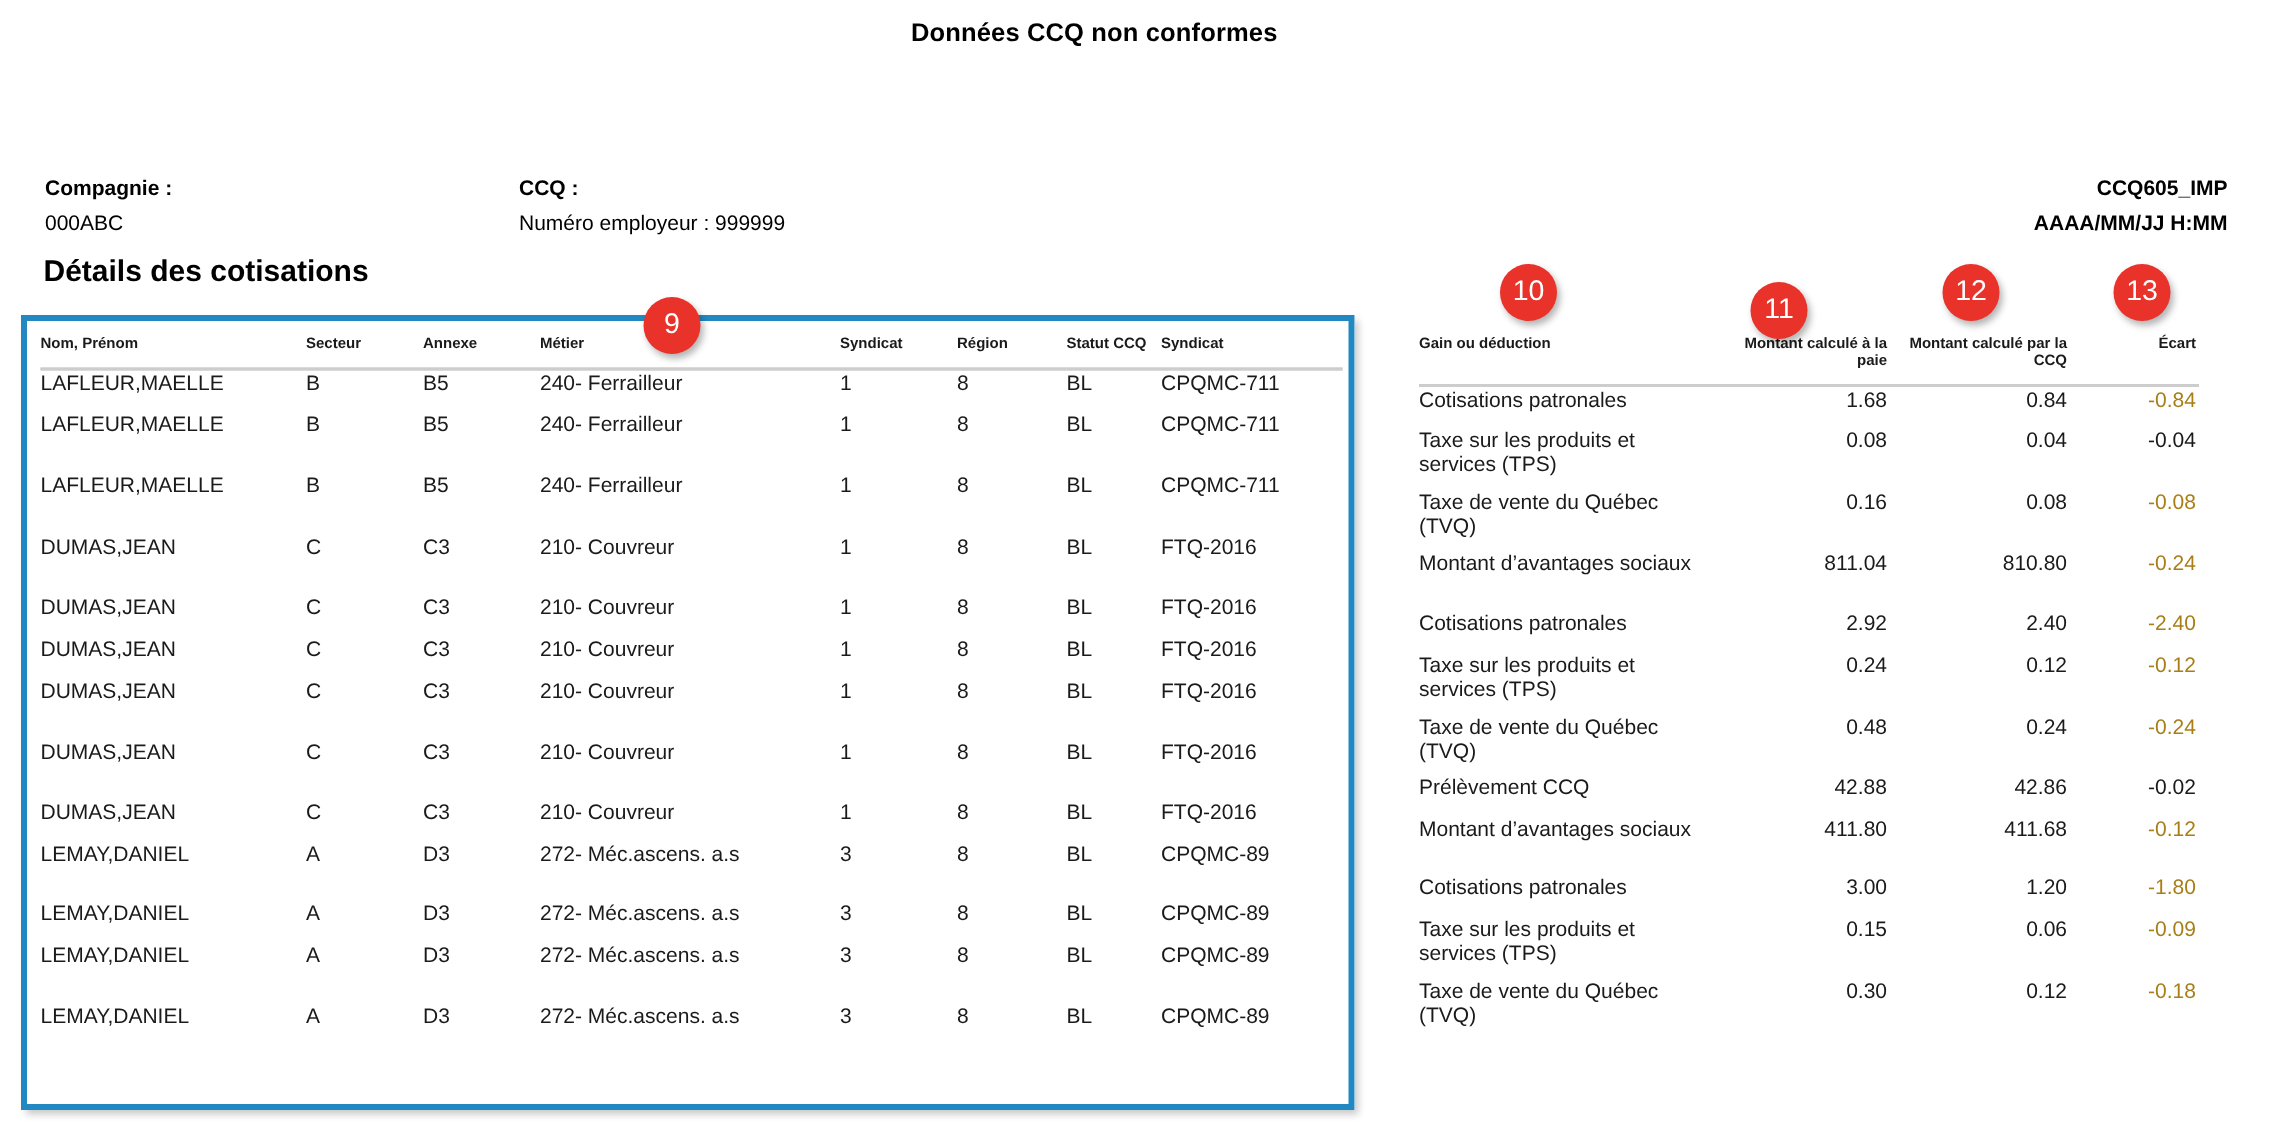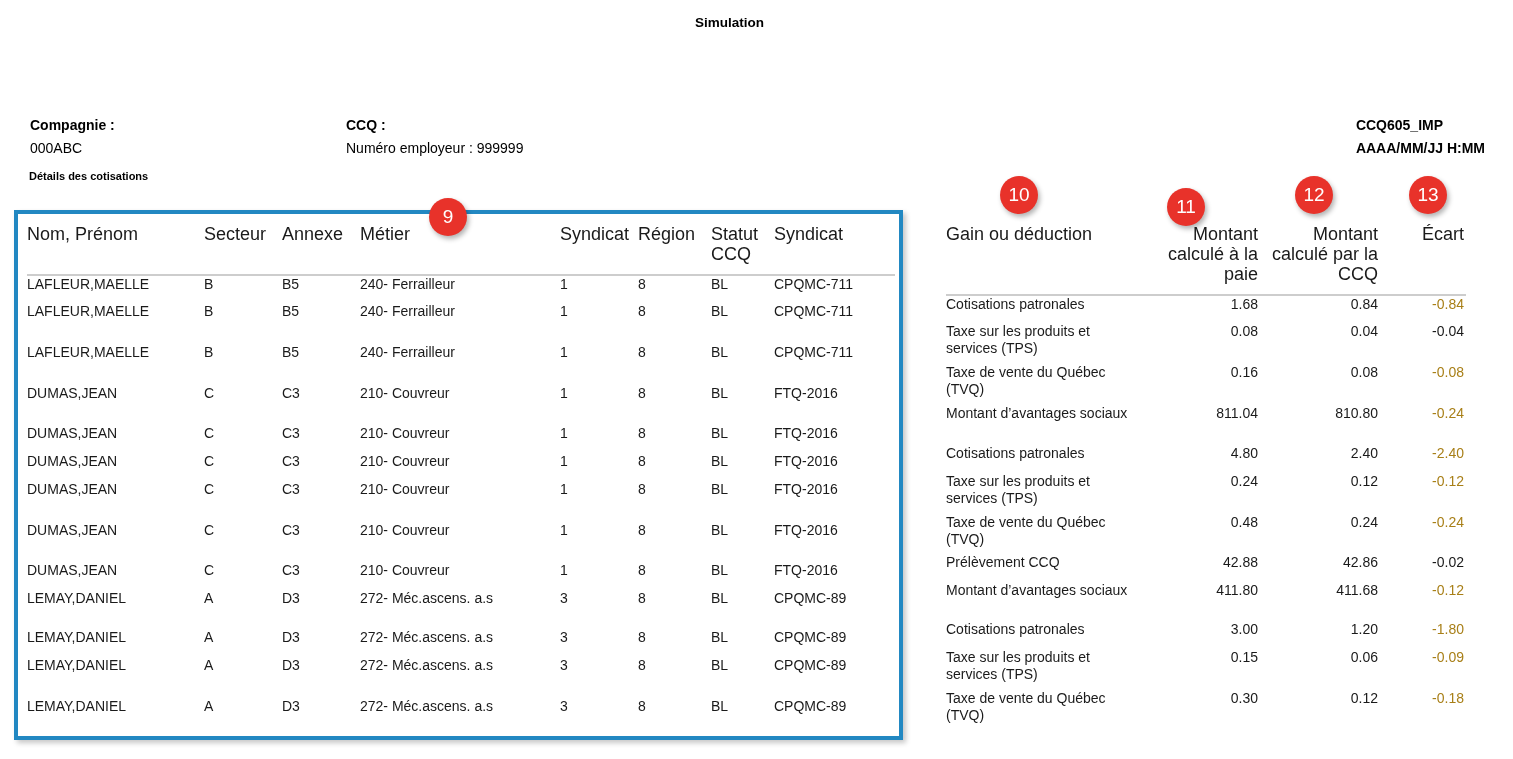--- a/index.html
+++ b/index.html
@@ -26,52 +26,52 @@
     font-size: 14px; font-weight: bold; color: #000; margin-top: 13px;
   }
   .doc-sim {
     font-size: 13.5px; font-weight: bold; color: #000; margin-top: 15px;
   }
 
   
   .meta { position: absolute; font-size: 14px; color: #000; }
   .meta-company { left: 30px; top: 118px; }
   .meta-ccq { left: 346px; top: 118px; }
-  .meta-right { right: 28px; top: 118px; text-align: left; font-weight: bold; margin-left: 44px; }
+  .meta-right { right: 28px; top: 118px; text-align: right; font-weight: bold; margin-left: 44px; }
   .meta .lbl { font-weight: bold; display: block; line-height: 1.05; }
   .meta .val { font-weight: normal; display: block; margin-top: 8px; line-height: 1.05; }
   .meta-right .r1 { display:block; line-height: 1.05; }
   .meta-right .r2 { display:block; margin-top: 8px; line-height: 1.05; }
 
   .section-title {
     position: absolute; left: 29px; top: 170px;
-    font-size: 11px; font-weight: bold; color: #000;
+    font-size: 20px; font-weight: bold; color: #000;
   }
 
   
   .blue-box {
     position: absolute;
     left: 14px; top: 210px;
     width: 889px; height: 530px;
     border: 4px solid #2288c2;
     box-sizing: border-box;
     box-shadow: 3px 3px 5px rgba(0,0,0,.22);
     pointer-events: none;
   }
 
   
   .table-wrap { position: absolute; top: 224px; }
   .left-table  { left: 27px;  width: 868px; }
   .right-table { left: 946px; width: 520px; }
 
   table { border-collapse: collapse; width: 100%; font-size: 14px; }
   thead th {
-    font-weight: normal; color: #1a1a1a; text-align: left;
+    font-weight: bold; color: #1a1a1a; text-align: left;
     vertical-align: top; padding: 0 0 4px 0; line-height: 1.12;
-    font-size: 18px;
+    font-size: 10px;
   }
   .hdr-rule td {
     border-bottom: 2.5px solid #cdcdcd;
     height: 6px; padding: 0;
   }
   tbody td {
     vertical-align: top; color: #1a1a1a; padding: 0;
     line-height: 1.15; font-size: 14px;
   }
   th.num, td.num { text-align: right; }
@@ -115,21 +115,21 @@
   .badge-9  { left: 429px;  top: 198px; }
   .badge-10 { left: 1000px; top: 176px; }
   .badge-11 { left: 1167px; top: 188px; }
   .badge-12 { left: 1295px; top: 176px; }
   .badge-13 { left: 1409px; top: 176px; }
 </style>
 </head>
 <body>
 
 <div class="title-block">
-  <div class="doc-sim">Simulation</div>
+  <div class="doc-title">Données CCQ non conformes</div>
 </div>
 
 <div class="meta meta-company">
   <span class="lbl">Compagnie :</span>
   <span class="val">000ABC</span>
 </div>
 
 <div class="meta meta-ccq">
   <span class="lbl">CCQ :</span>
   <span class="val">Numéro employeur : 999999</span>
@@ -345,21 +345,21 @@
           <td class="num ecart-hi">-0.08</td>
         </tr>
         <tr style="height: 40px;">
           <td style="white-space: normal;">Montant d’avantages sociaux</td>
           <td class="num">811.04</td>
           <td class="num">810.80</td>
           <td class="num ecart-hi">-0.24</td>
         </tr>
         <tr style="height: 28px;">
           <td style="white-space: normal;">Cotisations patronales</td>
-          <td class="num">4.80</td>
+          <td class="num">2.92</td>
           <td class="num">2.40</td>
           <td class="num ecart-hi">-2.40</td>
         </tr>
         <tr style="height: 41px;">
           <td style="white-space: normal;">Taxe sur les produits et services (TPS)</td>
           <td class="num">0.24</td>
           <td class="num">0.12</td>
           <td class="num ecart-hi">-0.12</td>
         </tr>
         <tr style="height: 40px;">

